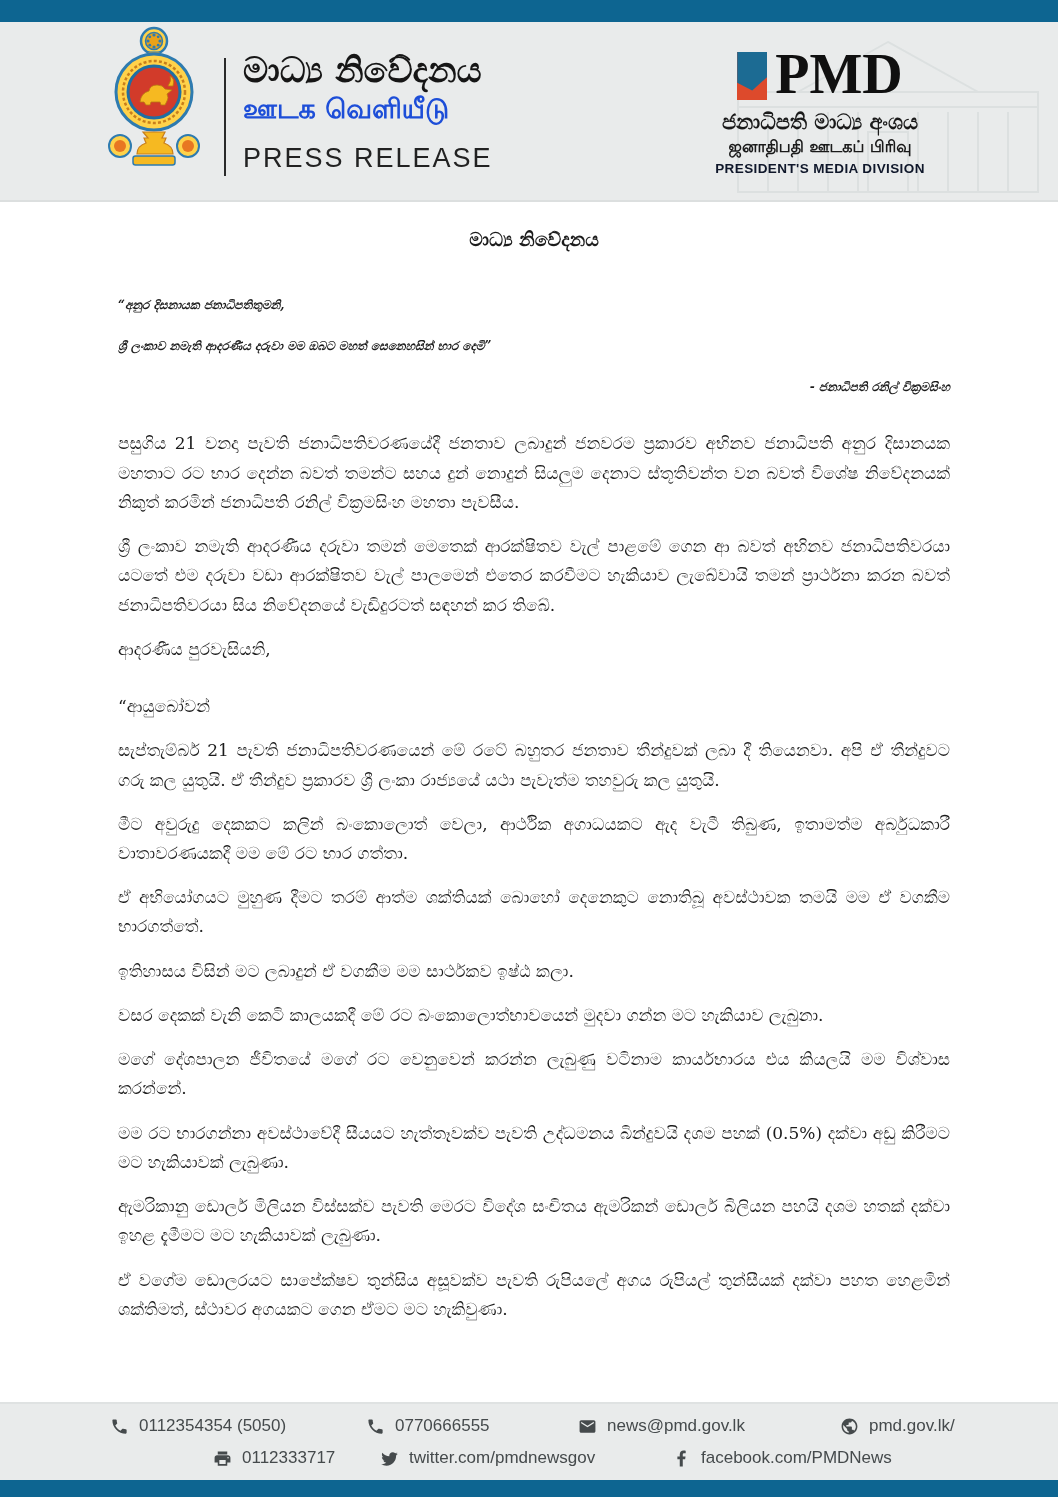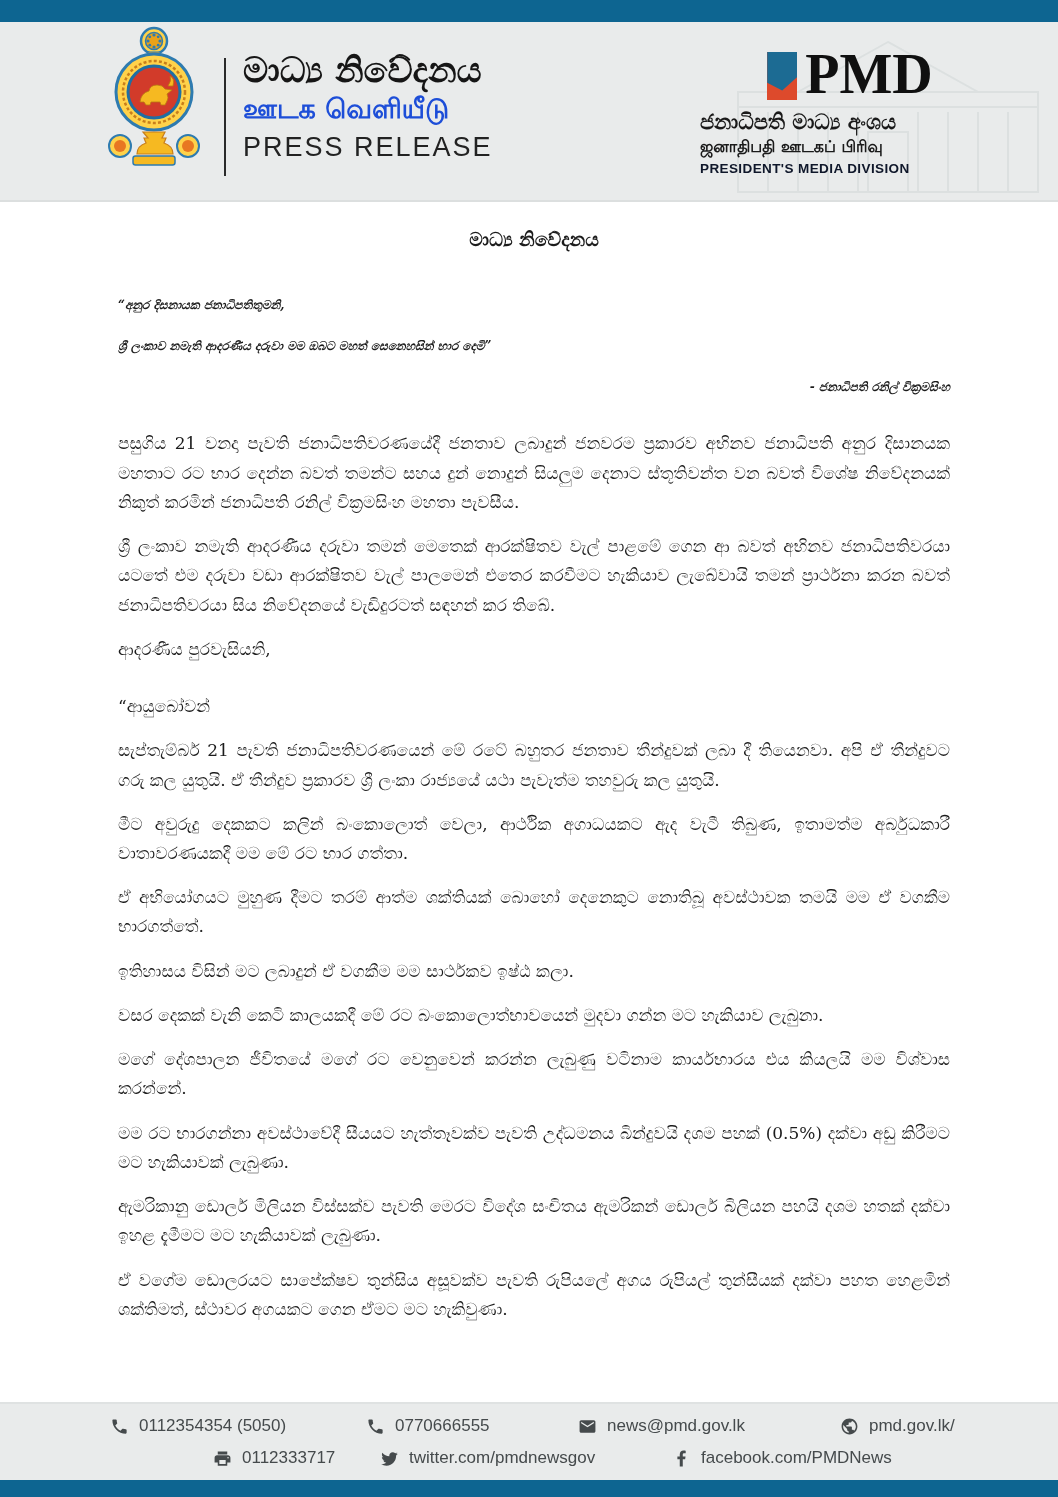--- a/index.html
+++ b/index.html
@@ -9,24 +9,24 @@
   .bar-top{position:absolute;top:0;left:0;width:100%;height:22px;background:#0d6591;}
   .bar-bottom{position:absolute;bottom:0;left:0;width:100%;height:17px;background:#0d6591;}
   
   .header{position:absolute;top:22px;left:0;width:100%;height:178px;background:#e9ebeb;
           border-bottom:2px solid #dcdfdf;}
   .emblem{position:absolute;left:104px;top:4px;}
   .hdr-divider{position:absolute;left:224px;top:36px;width:2px;height:118px;background:#2a2a2a;}
   .hdr-titles{position:absolute;left:243px;top:28px;line-height:1.16;}
   .hdr-title-si{font-size:35px;font-weight:700;color:#161616;}
   .hdr-title-ta{font-size:27px;font-weight:700;color:#1d4ed8;margin-top:2px;}
-  .hdr-title-en{font-size:27px;font-weight:400;letter-spacing:2px;color:#222;margin-top:8px;
+  .hdr-title-en{font-size:27px;font-weight:400;letter-spacing:2px;color:#222;margin-top:19px;
                 font-family:"Liberation Sans",sans-serif;}
   .watermark{position:absolute;right:0;top:10px;opacity:.55;}
-  .pmd-block{position:absolute;left:700px;top:24px;width:300px;text-align:left;}
+  .pmd-block{position:absolute;left:670px;top:24px;width:300px;text-align:center;}
   .pmd-row{display:flex;align-items:flex-start;justify-content:center;gap:8px;}
   .pmd-mark{width:30px;height:48px;position:relative;background:#dd4a2c;margin-top:6px;}
   .pmd-mark:before{content:"";position:absolute;inset:0;background:#1c6b93;
      clip-path:polygon(0 0,100% 0,100% 52%,50% 80%,0 64%);}
   .pmd-word{font-family:"Liberation Serif","DejaVu Serif",serif;font-weight:700;font-size:56px;
             color:#101010;line-height:1;}
   .pmd-si{font-size:21px;font-weight:700;color:#1a1a1a;margin-top:8px;}
   .pmd-ta{font-size:16px;font-weight:700;color:#1a1a1a;margin-top:3px;}
   .pmd-en{font-size:13.5px;font-weight:700;letter-spacing:.4px;color:#0f172a;margin-top:3px;
           font-family:"Liberation Sans",sans-serif;}

